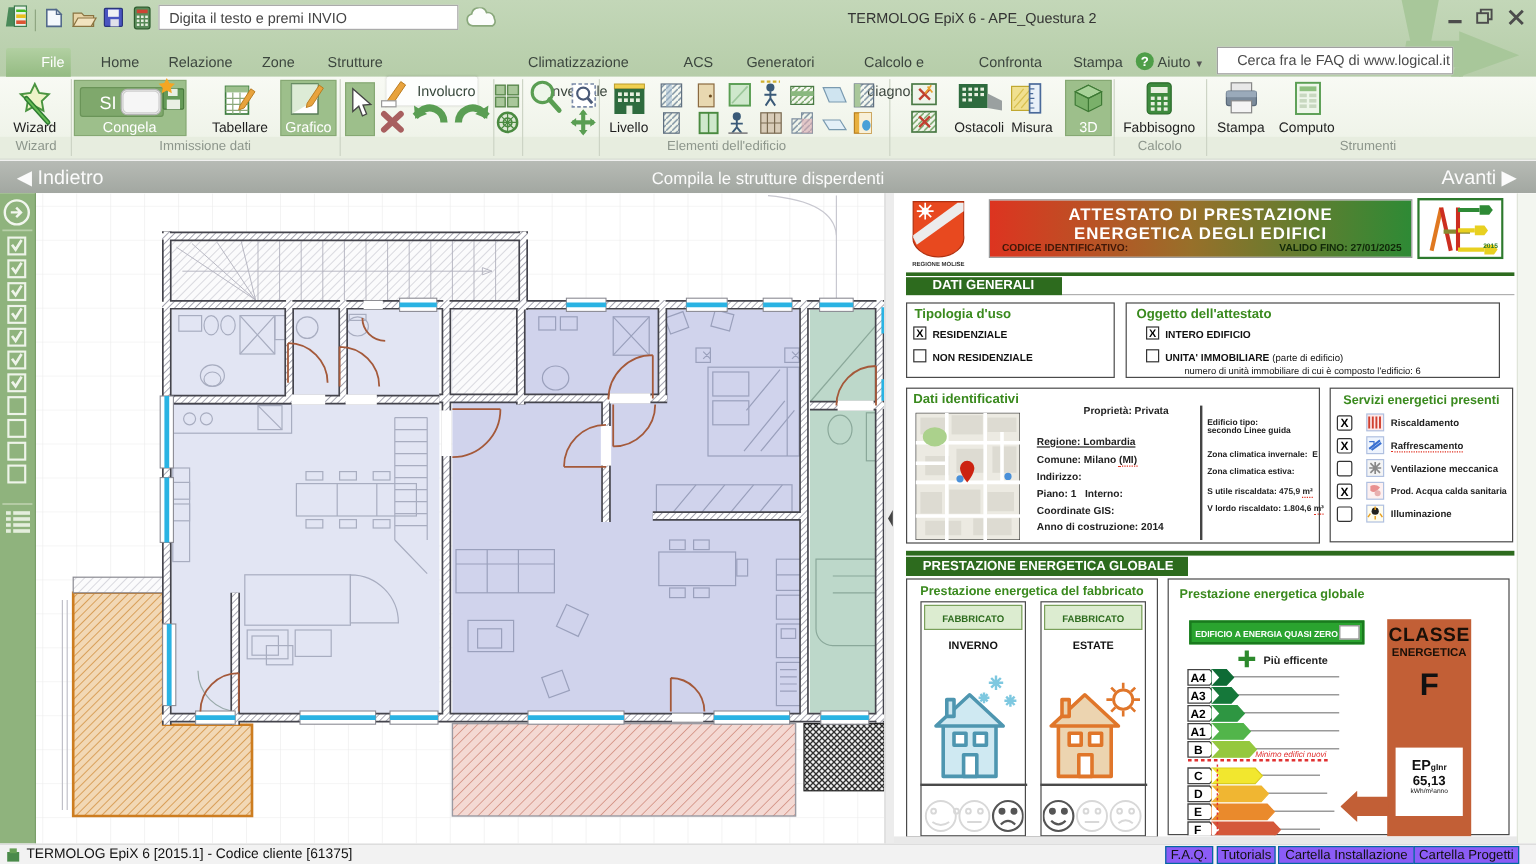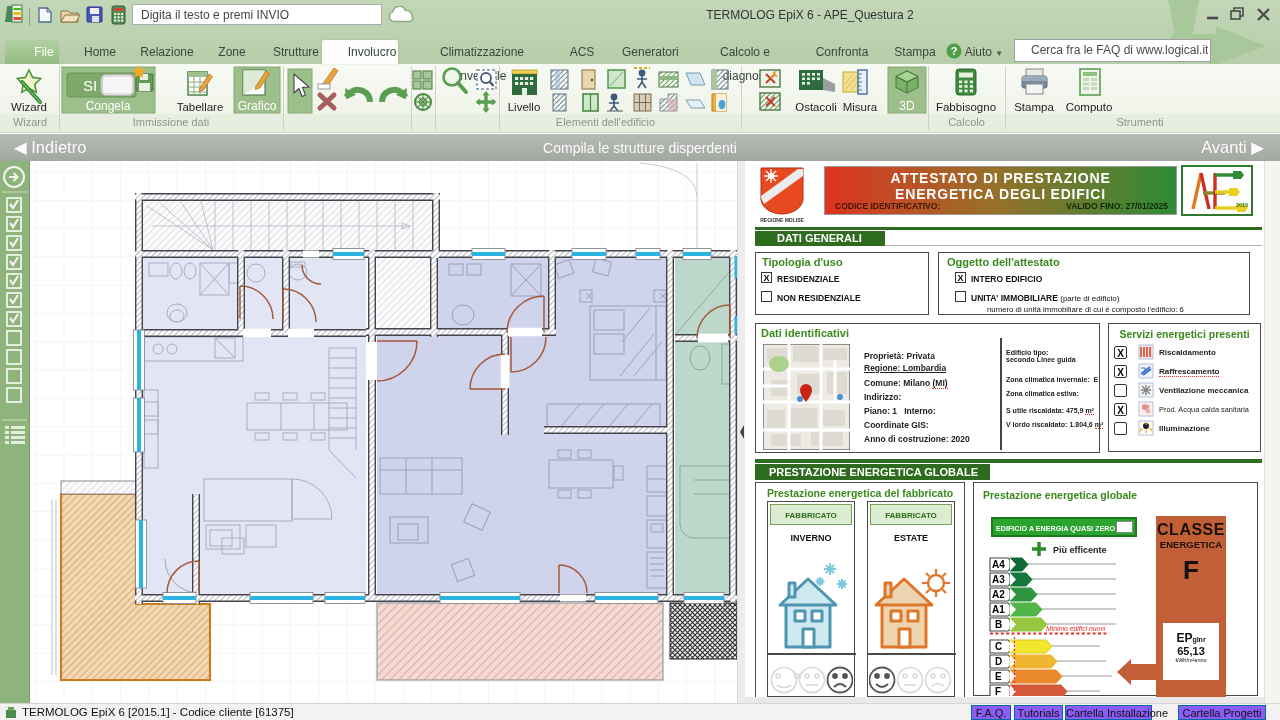--- a/index.html
+++ b/index.html
@@ -9,21 +9,21 @@
 #deco{position:absolute;right:0;top:0;width:240px;height:64px;pointer-events:none;z-index:1;}
 #qicons{position:absolute;left:0;top:0;height:30px;z-index:2;}
 #sbox{position:absolute;left:132px;top:4px;width:250px;height:21px;background:#fff;border:1px solid #ababab;font-size:12px;color:#444;padding-left:8px;line-height:21px;z-index:2;}
 #wtitle{position:absolute;left:640px;top:8px;width:340px;text-align:center;font-size:12px;color:#333;z-index:2;}
 #wbtns{position:absolute;right:4px;top:4px;z-index:3;}
 
 #tabs{position:absolute;left:0;top:30px;width:1280px;height:34px;background:transparent;z-index:2;}
 #tabbg{position:absolute;left:0;top:0px;width:1280px;height:64px;background:linear-gradient(#c3d7b8,#b6cda9);}
 .tab{position:absolute;top:10px;height:24px;line-height:24px;font-size:12px;color:#3c463e;text-align:center;padding-left:24px;}
 #tab-file{left:5px;width:54px;background:linear-gradient(#b2d0a2,#94bb82);color:#fff;border-radius:2px 2px 0 0;}
-#tab-inv{background:#fdfefd;color:#37473b;border-radius:2px 2px 0 0;box-shadow:0 0 2px rgba(0,0,0,.15);}
+#tab-inv{background:#fdfefd;color:#37473b;border-radius:2px 2px 0 0;box-shadow:0 0 2px rgba(0,0,0,.15);margin-top:24px;}
 #aiuto{position:absolute;top:10px;left:946px;height:24px;font-size:12px;color:#3c463e;line-height:24px;}
 #faqbox{position:absolute;top:9px;left:1014px;width:197px;height:23px;background:#fff;border:1px solid #a0a0a0;font-size:12px;color:#4a4a4a;line-height:21px;padding-left:16px;}
 
 #ribbon{position:absolute;left:0;top:64px;width:1280px;height:69px;background:linear-gradient(#f8faf4,#ecf1e5);border-bottom:1px solid #c9cfc2;}
 #gstrip{position:absolute;left:0;top:50px;width:1280px;height:18px;background:#e7eddf;}
 .glabel{position:absolute;top:52px;font-size:11px;color:#8d968c;text-align:center;z-index:3;}
 .gsep{position:absolute;top:2px;width:1px;height:64px;background:#cdd4c5;}
 .blabel{position:absolute;top:37px;font-size:11.5px;color:#1e1e1e;text-align:center;white-space:nowrap;z-index:3;}
 
 #navbar{position:absolute;left:0;top:134px;width:1280px;height:27px;background:linear-gradient(#b7bbb5,#a2a7a1);color:#fbfbfb;}
@@ -686,27 +686,27 @@
         <g stroke="#fff" stroke-width="3" fill="none">
           <path d="M0 25 H87 M0 58 H87 M0 86 H87 M26 0 V106 M58 0 V106"></path>
           <path d="M0 42 H26 M72 16 V58"></path>
         </g>
         <ellipse cx="16" cy="20" rx="10" ry="8" fill="#abd18c"></ellipse>
         <circle cx="37" cy="55" r="3" fill="#4a90d9"></circle>
           <circle cx="77" cy="53" r="3" fill="#4a90d9"></circle>
         <path d="M43 40 a6 6 0 0 1 6 6 c0 5 -6 12 -6 12 s-6 -7 -6 -12 a6 6 0 0 1 6 -6 z" fill="#cc2211"></path>
       </svg>
       <div style="position:absolute;left:108px;top:0;width:136px;font-size:8.5px;font-weight:bold;color:#222;">
-        <div style="position:absolute;top:27px;">Proprietà: Privata</div>
+        <div style="position:absolute;top:13px;margin-left:39px;">Proprietà: Privata</div>
         <div style="position:absolute;top:39px;text-decoration:underline;">Regione: Lombardia</div>
         <div style="position:absolute;top:54px;">Comune: Milano <span style="border-bottom:1.5px dotted #e03020;">(MI)</span></div>
         <div style="position:absolute;top:68px;">Indirizzo:</div>
         <div style="position:absolute;top:82px;">Piano: 1&nbsp;&nbsp;&nbsp;Interno:</div>
         <div style="position:absolute;top:96px;">Coordinate GIS:</div>
-        <div style="position:absolute;top:110px;">Anno di costruzione: 2020</div>
+        <div style="position:absolute;top:110px;">Anno di costruzione: 2014</div>
       </div>
       <div style="position:absolute;left:244px;top:14px;width:1.5px;height:112px;background:#444;"></div>
       <div style="position:absolute;left:250px;top:0;width:95px;font-size:7px;font-weight:bold;color:#222;white-space:nowrap;">
         <div style="position:absolute;top:25px;">Edificio tipo:<br>secondo Linee guida</div>
         <div style="position:absolute;top:52px;">Zona climatica invernale:&nbsp; E</div>
         <div style="position:absolute;top:66px;">Zona climatica estiva:</div>
         <div style="position:absolute;top:83px;">S utile riscaldata: 475,9 <span style="border-bottom:1.5px dotted #e03020;">m²</span></div>
         <div style="position:absolute;top:97px;">V lordo riscaldato: 1.804,6 <span style="border-bottom:1.5px dotted #e03020;">m³</span></div>
       </div>
     </div>
@@ -729,21 +729,21 @@
         <rect x="2" y="58" width="14" height="14" fill="#fdf0f0" stroke="#b0c0e0"></rect>
           <path d="M5 61 q4 -2 8 1 q-4 6 -8 3 z" fill="#e89090"></path>
           <circle cx="11" cy="67" r="2.5" fill="#e8b0b0"></circle>
         <rect x="2" y="77" width="14" height="14" fill="#fffdf0" stroke="#b0c0e0"></rect>
           <circle cx="9" cy="82" r="3" fill="#222"></circle>
           <path d="M9 86 v3 M5 84 l-2 3 M13 84 l2 3 M9 81 v-3" stroke="#e8a020" stroke-width="1.2"></path>
       </svg>
       <div style="position:absolute;left:50px;top:24px;font-size:8px;font-weight:bold;color:#222;white-space:nowrap;">Riscaldamento</div>
       <div style="position:absolute;left:50px;top:43px;font-size:8px;font-weight:bold;color:#222;border-bottom:1.5px dotted #e03020;">Raffrescamento</div>
       <div style="position:absolute;left:50px;top:62px;font-size:8px;font-weight:bold;color:#222;white-space:nowrap;">Ventilazione meccanica</div>
-      <div style="position:absolute;left:50px;top:81px;font-size:7.4px;font-weight:normal;color:#222;white-space:nowrap;">Prod. Acqua calda sanitaria</div>
+      <div style="position:absolute;left:50px;top:81px;font-size:7.4px;font-weight:bold;color:#222;white-space:nowrap;">Prod. Acqua calda sanitaria</div>
       <div style="position:absolute;left:50px;top:100px;font-size:8px;font-weight:bold;color:#222;white-space:nowrap;">Illuminazione</div>
     </div>
     <div style="position:absolute;left:10px;top:298px;width:507px;height:3.5px;background:#2d6b1e;"></div>
     <div style="position:absolute;left:10px;top:303px;width:235px;height:16px;background:#2d6b1e;color:#fff;font-weight:bold;font-size:11px;line-height:16px;padding-left:14px;white-space:nowrap;">PRESTAZIONE ENERGETICA GLOBALE</div>
 
     <div style="position:absolute;left:10px;top:321px;width:210px;height:216px;border:1.2px solid #4a4a4a;">
       <div style="position:absolute;left:0;top:4px;width:100%;text-align:center;font-size:10.5px;font-weight:bold;color:#3a8a1e;">Prestazione energetica del fabbricato</div>
       <div style="position:absolute;left:11px;top:18px;width:88px;height:196px;border:1.5px solid #4a4a4a;"></div>
       <div style="position:absolute;left:111px;top:18px;width:88px;height:196px;border:1.5px solid #4a4a4a;"></div>
       <div style="position:absolute;left:14px;top:21px;width:82px;height:21px;background:#dcecd0;border:1px solid #7aa05a;color:#2d6b1e;font-size:8px;font-weight:bold;text-align:center;line-height:21px;">FABBRICATO</div>
@@ -896,16 +896,16 @@
     <div style="position:absolute;left:519px;top:0px;width:16px;height:542px;background:#f3f6f0;border-left:1px solid #e0e5da;"></div>
   </div>
   <div id="status">
     <svg width="16" height="15" viewBox="0 0 16 15" style="position:absolute;left:3px;top:1px">
         <rect x="3" y="5" width="10" height="8" fill="#4a8a4a"></rect>
         <rect x="5" y="2" width="6" height="4" fill="#66a055"></rect>
       </svg>
     <div style="position:absolute;left:22px;top:2px;">TERMOLOG EpiX 6 [2015.1] - Codice cliente [61375]</div>
     <div class="sbtn" style="left:971px;width:40px;">F.A.Q.</div>
     <div class="sbtn" style="left:1014px;width:49px;">Tutorials</div>
-    <div class="sbtn" style="left:1065px;width:87px;">Cartella Installazione</div>
+    <div class="sbtn" style="left:1065px;width:114px;">Cartella Installazione</div>
     <div class="sbtn" style="left:1178px;width:88px;">Cartella Progetti</div>
   </div>
 </div>
 
 </body></html>

